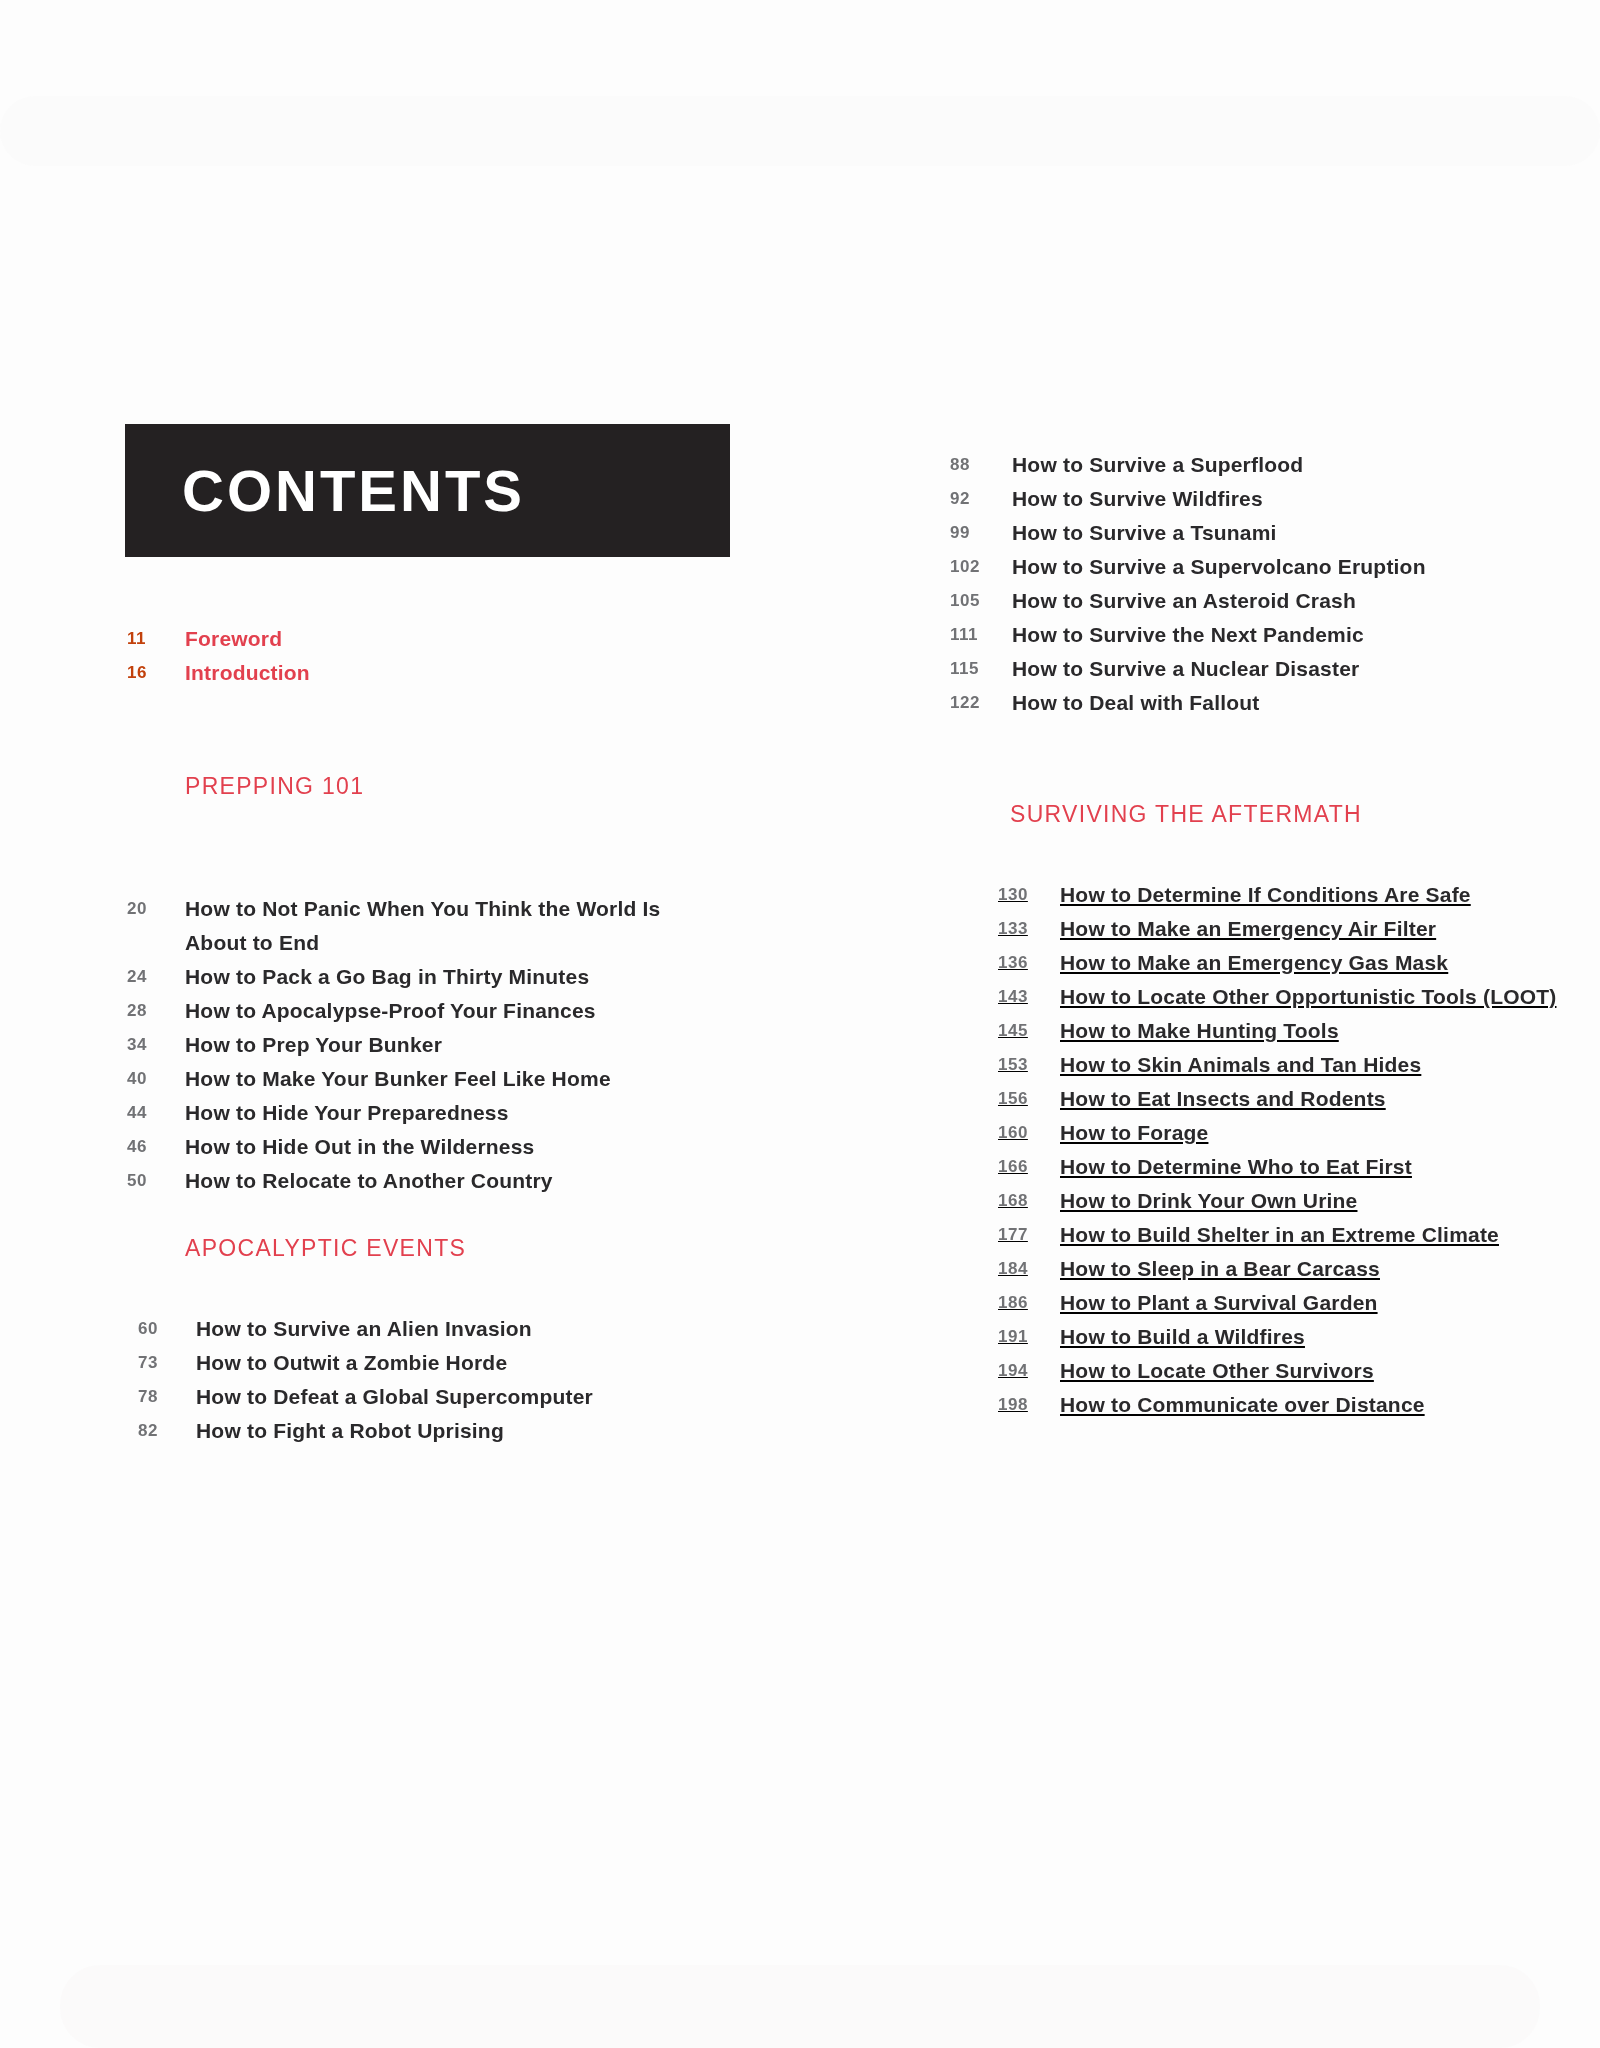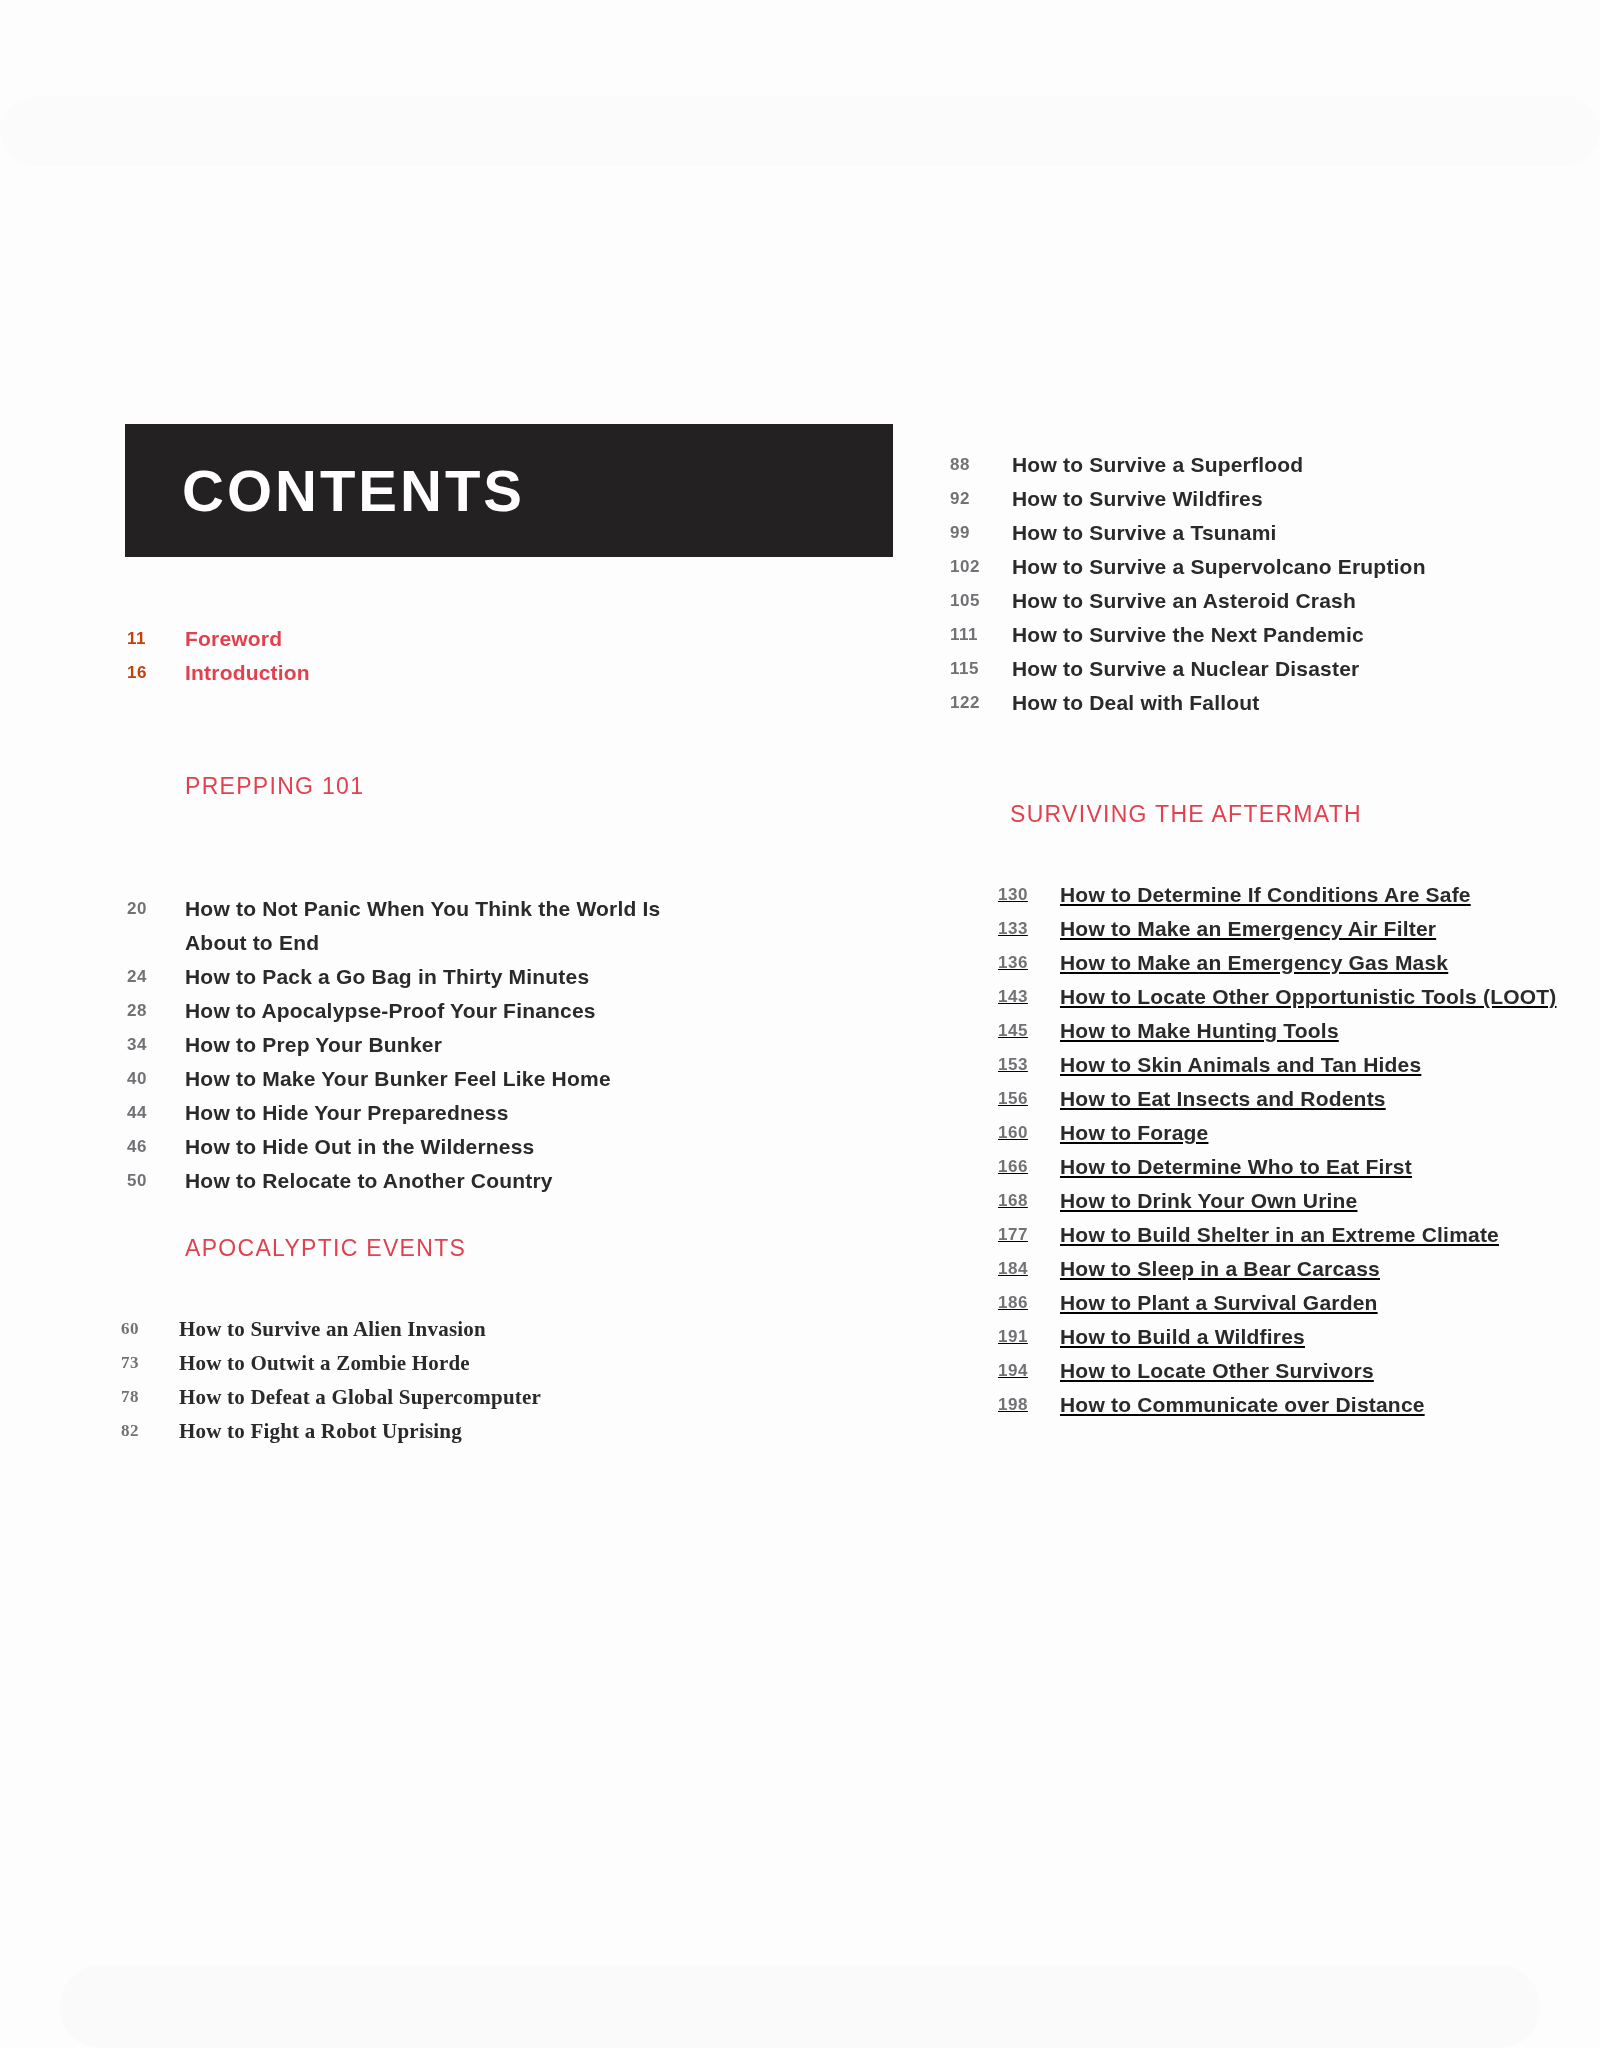--- a/index.html
+++ b/index.html
@@ -9,21 +9,21 @@
     background:#fdfdfd;
     font-family:"Liberation Sans", sans-serif;
     overflow:hidden;
   }
   
   .scan-shade{position:absolute;background:#faf9f9;border-radius:40px;}
   .shade-top{left:0;top:96px;width:1600px;height:70px;opacity:.55;}
   .shade-bottom{left:60px;top:1965px;width:1480px;height:83px;opacity:.6;}
 
   .title-box{
-    position:absolute;left:125px;top:424px;width:768px;height:133px;
+    position:absolute;left:125px;top:424px;width:605px;height:133px;
     background:#242122;display:flex;align-items:center;
   }
   .title-box .title-text{
     color:#ffffff;font-weight:bold;font-size:58px;letter-spacing:3px;
     margin-left:57px;line-height:1;
   }
 
   .sec-heading{
     position:absolute;
     color:#e2404e;font-weight:normal;font-size:23px;letter-spacing:1.3px;
@@ -43,21 +43,21 @@
     font-size:21px;font-weight:bold;line-height:34px;
     color:#2a292b;letter-spacing:.2px;
   }
   .toc-list.front .num{color:#c2410c;}
   .toc-list.front .ttl{color:#e2404e;}
 
   #front-list{left:127px;top:622px;width:560px;}
   #prepping-heading{left:185px;top:772px;}
   #prepping-list{left:127px;top:892px;width:548px;}
   #apocalyptic-heading{left:185px;top:1234px;}
-  #apocalyptic-list{left:121px;top:1312px;width:548px;font-family:Liberation Serif, serif;}
+  #apocalyptic-list{left:138px;top:1312px;width:548px;}
   #apocalyptic-cont-list{left:950px;top:448px;width:628px;}
   #aftermath-heading{left:1010px;top:800px;}
   #aftermath-list{left:998px;top:878px;width:628px;text-decoration:underline;}
 </style>
 </head>
 <body>
 
 <div class="page">
 
   <div class="scan-shade shade-top"></div>

